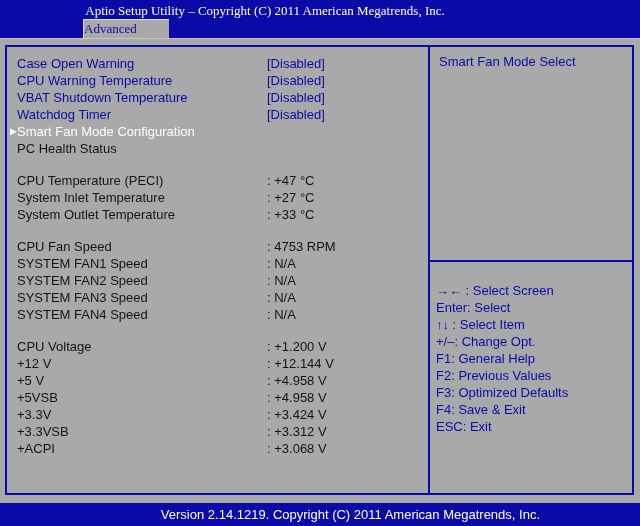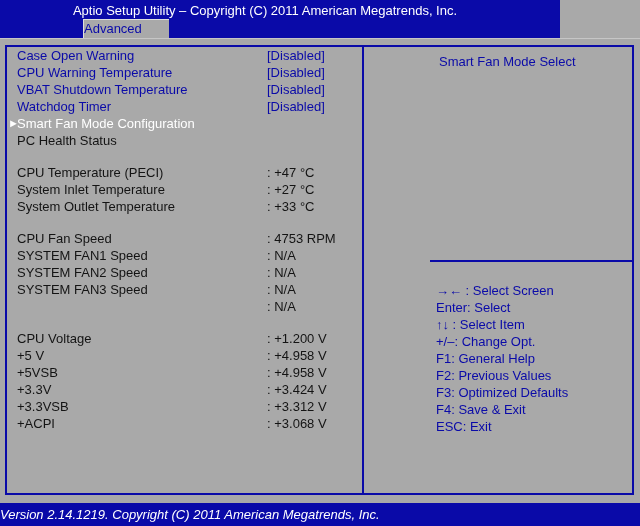--- a/index.html
+++ b/index.html
@@ -9,22 +9,23 @@
     background: #a9a9a9;
     font-family: "Liberation Sans", "DejaVu Sans", sans-serif;
     font-size: 13px;
     overflow: hidden;
     -webkit-font-smoothing: antialiased;
   }
 
   
   .titlebar {
     position: absolute; left: 0; top: 0;
-    width: 560px; height: 38px;
+    width: 640px; height: 38px;
     background: #0a0aa8;
+    font-family: Liberation Serif, serif;
   }
   .title-text {
     position: absolute; left: 0; top: 3px; width: 530px;
     text-align: center; color: #ffffff; white-space: nowrap;
   }
   .tab {
     position: absolute; left: 83px; top: 19px;
     width: 86px; height: 19px;
     background: #a9a9a9;
     color: #0a0aa8;
@@ -46,24 +47,24 @@
   .frame {
     position: absolute; left: 5px; top: 6px;
     width: 629px; height: 450px;
     border: 2px solid #0a0aa8;
     box-sizing: border-box;
   }
 
   
   .left-pane {
     position: absolute; left: 0; top: 0; bottom: 0;
-    width: 357px;
+    width: 423px;
     border-right: 2px solid #0a0aa8;
     box-sizing: border-box;
-    padding-top: 0;
+    padding-top: 8px;
   }
   .row { position: relative; height: 17px; line-height: 17px; white-space: nowrap; }
   .row.blank { height: 15px; }
   .row-label { margin-left: 10px; }
   .row-value { position: absolute; left: 260px; top: 0; }
   .type-option  { color: #0a0aa8; }
   .type-submenu { color: #0a0aa8; }
   .type-submenu.selected { color: #ffffff; }
   .type-heading { color: #141414; }
   .type-info    { color: #141414; }
@@ -94,21 +95,21 @@
   }
 
   
   .bottombar {
     position: absolute; left: 0; top: 503px;
     width: 640px; height: 23px;
     background: #0a0aa8;
   }
   .footer-text {
     position: absolute; left: 0; top: 4px; width: 540px;
-    text-align: left; color: #ffffff; white-space: nowrap; font-style: italic;
+    text-align: right; color: #ffffff; white-space: nowrap;
   }
 </style>
 </head>
 <body>
 
 <div class="screen">
 
   <div class="titlebar">
     <div class="title-text">Aptio Setup Utility – Copyright (C) 2011 American Megatrends, Inc.</div>
     <div class="tab">
@@ -181,27 +182,33 @@
     <span class="row-label">SYSTEM FAN2 Speed</span>
     <span class="row-value">: N/A</span>
   </div>
           <div class="row type-info">
     
     <span class="row-label">SYSTEM FAN3 Speed</span>
     <span class="row-value">: N/A</span>
   </div>
           <div class="row type-info">
     
+    <span class="row-label">SYSTEM FAN4 Speed</span>
     <span class="row-value">: N/A</span>
   </div>
           <div class="row blank"></div>
           <div class="row type-info">
     
     <span class="row-label">CPU Voltage</span>
     <span class="row-value">: +1.200 V</span>
+  </div>
+          <div class="row type-info">
+    
+    <span class="row-label">+12 V</span>
+    <span class="row-value">: +12.144 V</span>
   </div>
           <div class="row type-info">
     
     <span class="row-label">+5 V</span>
     <span class="row-value">: +4.958 V</span>
   </div>
           <div class="row type-info">
     
     <span class="row-label">+5VSB</span>
     <span class="row-value">: +4.958 V</span>

